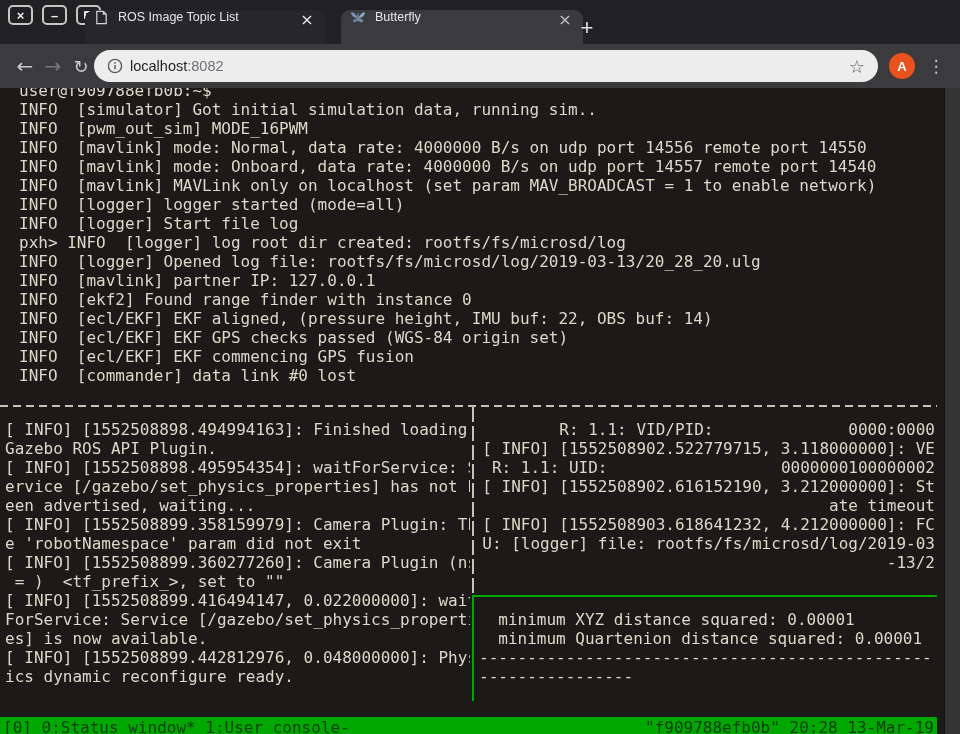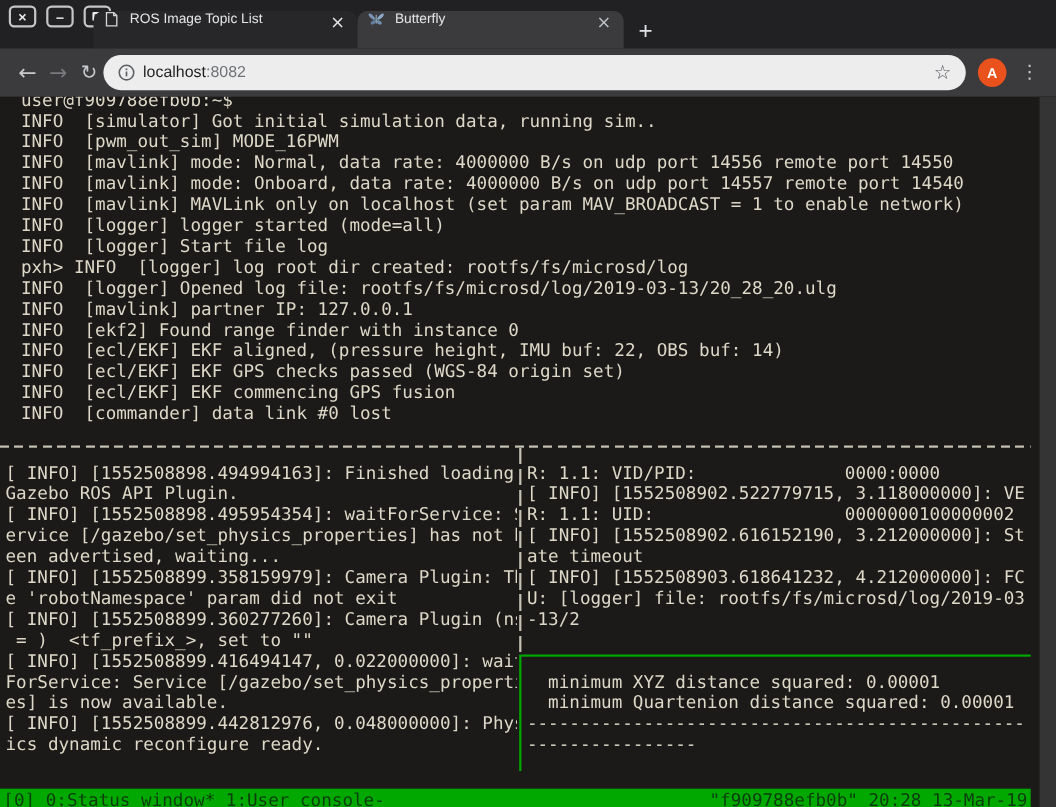--- a/index.html
+++ b/index.html
@@ -10,21 +10,21 @@
   
   .tabstrip { height:44px; background:#212123; position:relative; flex:none; }
   .win-controls { position:absolute; top:5px; left:8px; display:flex; gap:9px; }
   .win-btn { width:25px; height:20px; border:2px solid #c6c6c6; border-radius:5px;
              background:transparent; color:#ececec; display:flex; align-items:center;
              justify-content:center; font-size:13px; font-weight:bold; line-height:1; cursor:default; }
   .win-btn .box { width:9px; height:8px; border:2px solid #ececec; border-radius:1px; }
   .tab { position:absolute; bottom:0; height:34px; display:flex; align-items:flex-start;
          padding:0 9px; border-radius:9px 9px 0 0;margin-top:16px; }
   .tab.inactive { left:85px; width:240px; background:#27272a; }
-  .tab.active   { left:325px; width:242px; background:#3b3b3e; }
+  .tab.active   { left:341px; width:242px; background:#3b3b3e; }
   .tab-title { color:#e4e5e7; font-size:12.5px; margin-left:9px; flex:1;
                white-space:nowrap; overflow:hidden; }
   .tab-close { color:#bdc1c6; font-family:"DejaVu Sans",sans-serif; font-size:16px;
                width:18px; height:18px; display:flex; align-items:center; justify-content:center;
                border-radius:50%; flex:none; }
   .newtab { position:absolute; left:574px; top:15px; width:26px; height:26px; color:#dfe1e5;
             font-size:22px; font-weight:300; display:flex; align-items:center; justify-content:center; }
 
   
   .toolbar { height:44px; background:#3b3b3e; position:relative; flex:none; }
@@ -48,21 +48,21 @@
                font-size:17px; color:#c7c9cc; }
 
   
   .terminal { position:relative; flex:1; background:#1b1a18; overflow:hidden;
               font-family:"DejaVu Sans Mono","Liberation Mono",monospace;
               font-size:16px; line-height:19px; color:#ddd8c8; }
   .term-line { white-space:pre; height:19px; }
   .pane { position:absolute; overflow:hidden; }
   .top-pane   { top:-7px;  left:19px;   width:930px; }
   .left-pane  { top:332px; left:5px;   width:465px; }
-  .right-top  { top:332px; left:479px; width:456px; }
+  .right-top  { top:332px; left:479px; width:456px;text-align:right; }
   .right-bot  { top:522px; left:479px; width:456px; }
   .h-div { position:absolute; top:317px; left:0; width:937px; height:2px;
            background:repeating-linear-gradient(90deg,#c6c2b4 0 8px,transparent 8px 13px); }
   .v-div-w { position:absolute; left:472px; top:319px; width:2px; height:188px;
              background:repeating-linear-gradient(180deg,#c6c2b4 0 15px,transparent 15px 19px); }
   .v-div-g { position:absolute; left:472px; top:507px; width:2px; height:106px; }
   .g-div { position:absolute; left:474px; top:507px; width:463px; height:2px; }
   .statusbar { position:absolute; left:0; top:613px; width:937px; height:21px;
                display:flex; justify-content:space-between; align-items:center;
                padding:0 3px; font-size:16px; line-height:21px; white-space:pre; }

